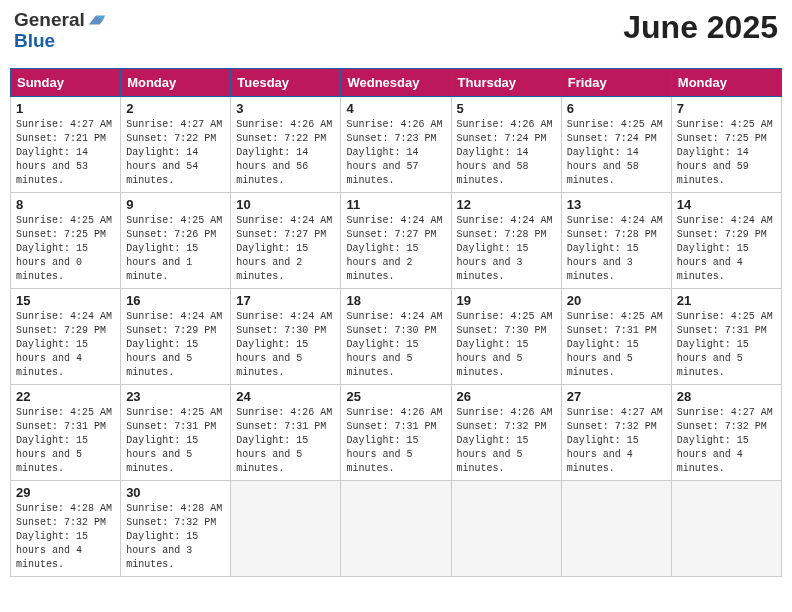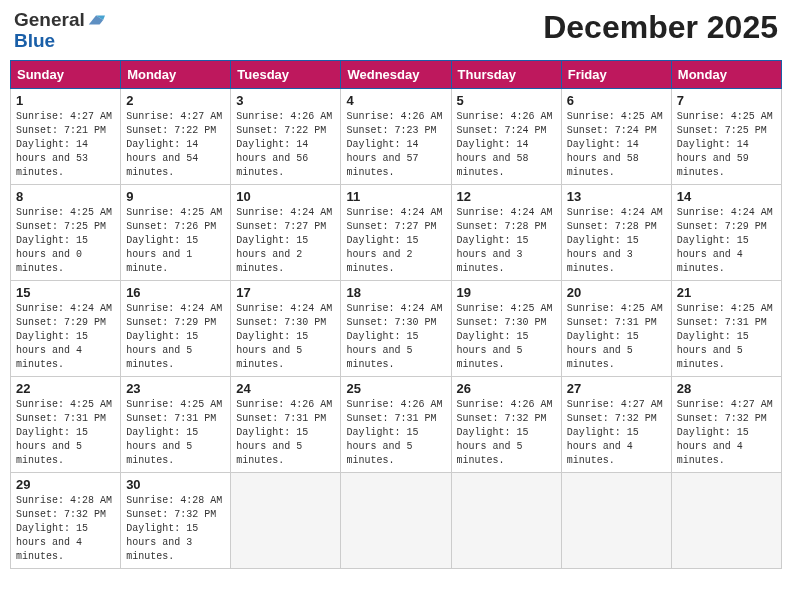--- a/index.html
+++ b/index.html
@@ -7,21 +7,21 @@
       font-family: Arial, sans-serif;
       background: #fff;
       width: 792px;
       min-height: 612px;
       padding: 10px;
     }
     .header {
       display: flex;
       justify-content: space-between;
       align-items: flex-start;
-      margin-bottom: 8px;
+      margin-bottom: 16px;
       padding: 0 4px;
     }
     .logo {
       display: flex;
       flex-direction: column;
       align-items: flex-start;
       line-height: 1.1;
     }
     .logo-icon {
       width: 18px;
@@ -95,21 +95,21 @@
     <div class="logo-row">
       <span class="logo-text-general">General</span>
       <svg class="logo-icon" viewBox="0 0 20 14" xmlns="http://www.w3.org/2000/svg">
         <polygon points="2,12 10,2 18,7 14,12" fill="#1a5fa8" opacity="0.7"></polygon>
         <polygon points="10,2 18,7 20,2" fill="#3399cc" opacity="0.9"></polygon>
       </svg>
     </div>
     <span class="logo-text-blue">Blue</span>
   </div>
   <div class="title-block">
-    <div class="month-title">December 2025</div>
+    <div class="month-title">June 2025</div>
   </div>
 </div>
 
 <table class="calendar">
   <thead>
     <tr>
     <th>Sunday</th>
         <th>Monday</th>
         <th>Tuesday</th>
         <th>Wednesday</th>

